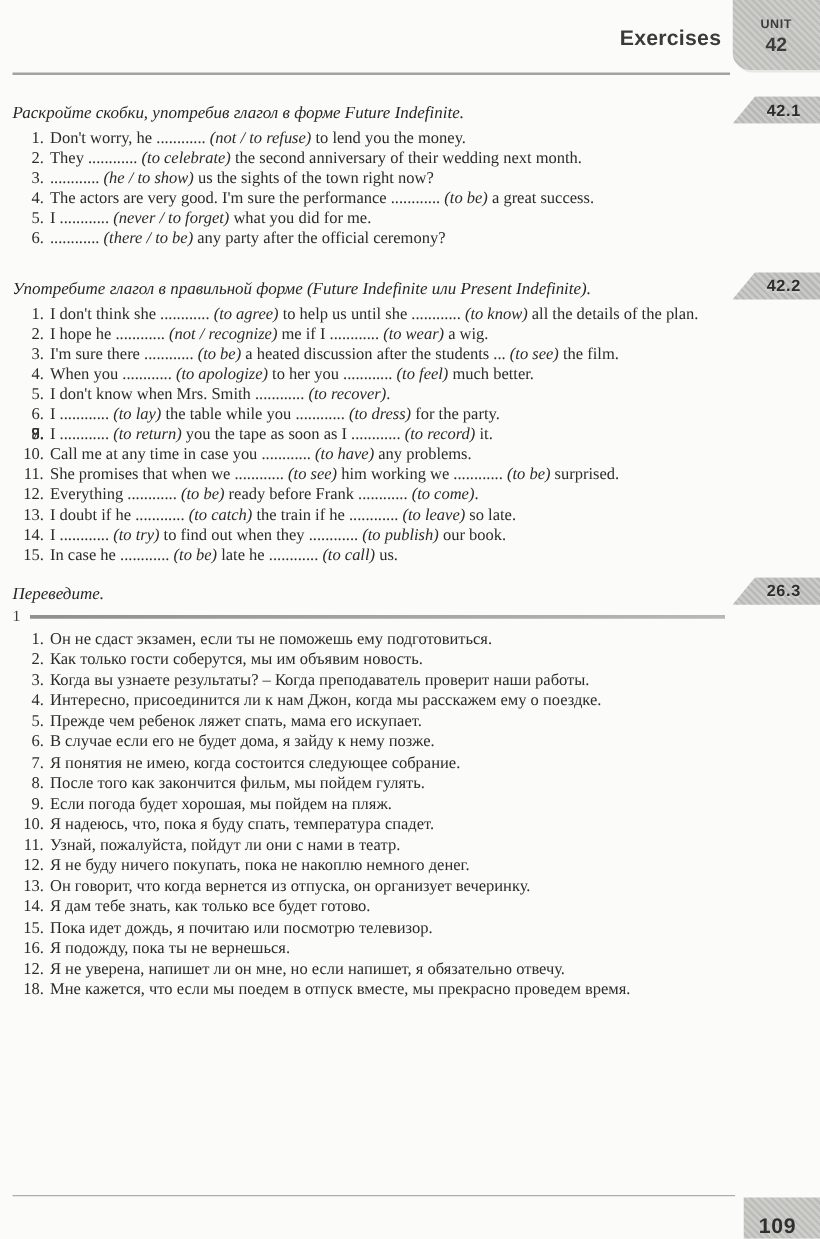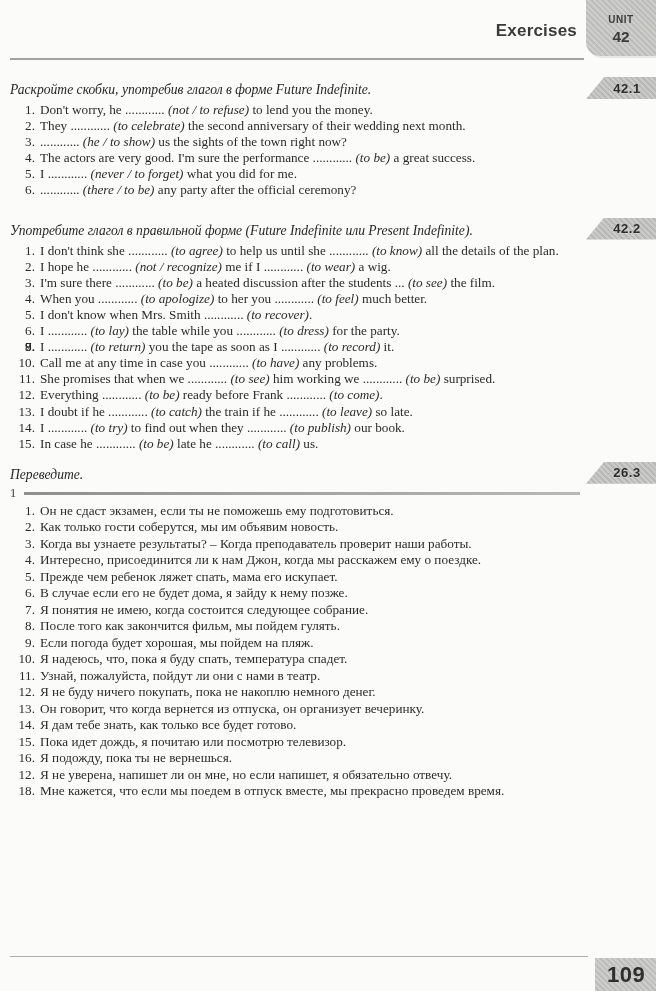--- a/index.html
+++ b/index.html
@@ -70,23 +70,23 @@
 
   
   .footer-rule{
     position:absolute;top:956px;left:10px;width:578px;height:0;
     border:none;border-top:1.5px solid #adadab;margin:0;
   }
   .page-number-badge{
     position:absolute;right:0;top:958px;width:61px;height:33px;
     background:#c7c7c4;
     background-image:repeating-linear-gradient(45deg,rgba(255,255,255,.10) 0 2px,rgba(0,0,0,.05) 2px 4px);
-    display:flex;align-items:center;box-sizing:border-box;padding-left:12px;
+    display:flex;align-items:flex-end;box-sizing:border-box;padding-left:12px;
     font-family:"Liberation Sans", sans-serif;font-weight:bold;
-    font-size:22px;color:#2f2f2d;letter-spacing:.5px;
+    font-size:17px;color:#2f2f2d;letter-spacing:.5px;
   }
 </style>
 </head>
 <body>
 
 <div class="page">
 
   <div class="unit-box">
     <span class="unit-label">UNIT</span>
     <span class="unit-number">42</span>

